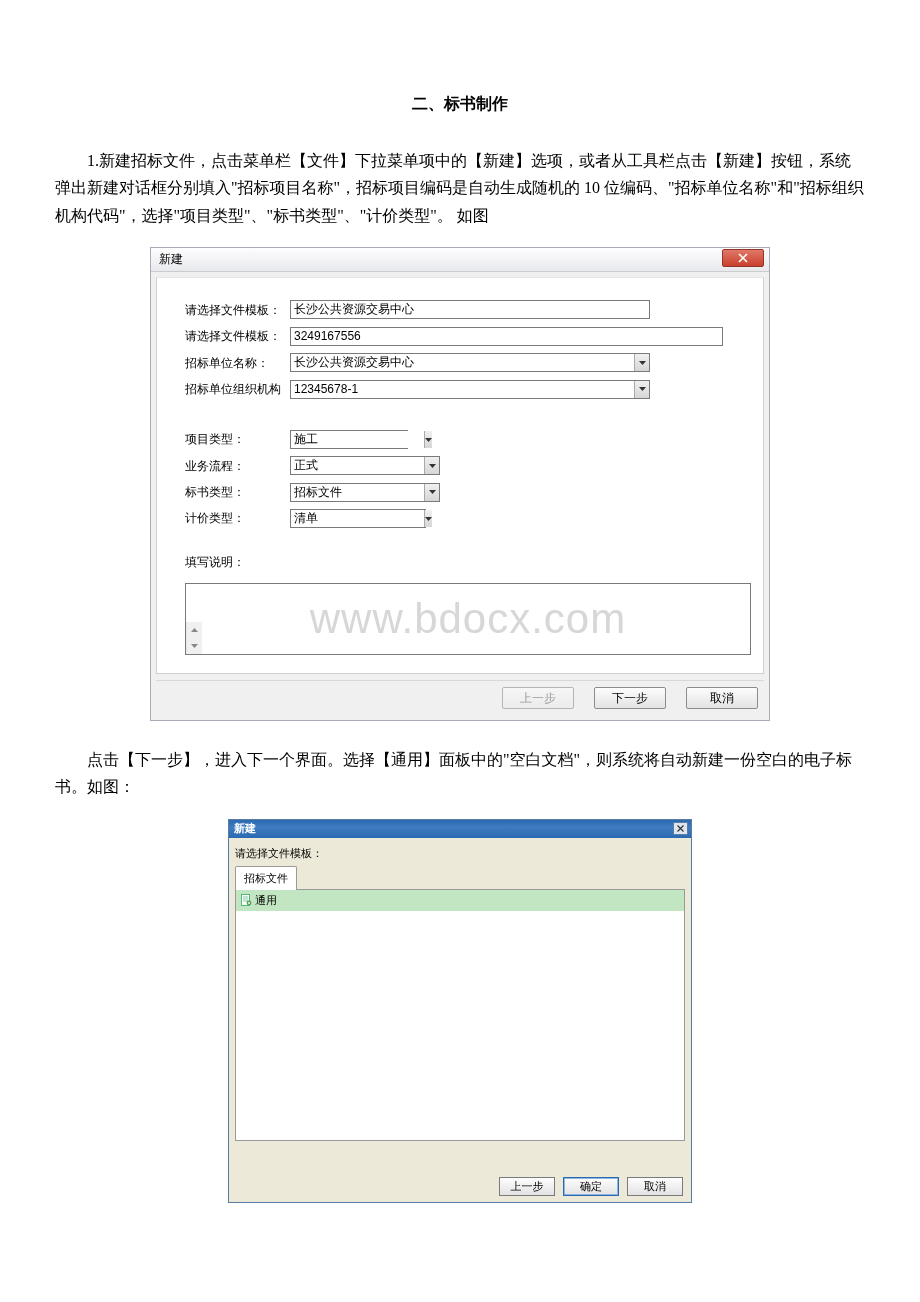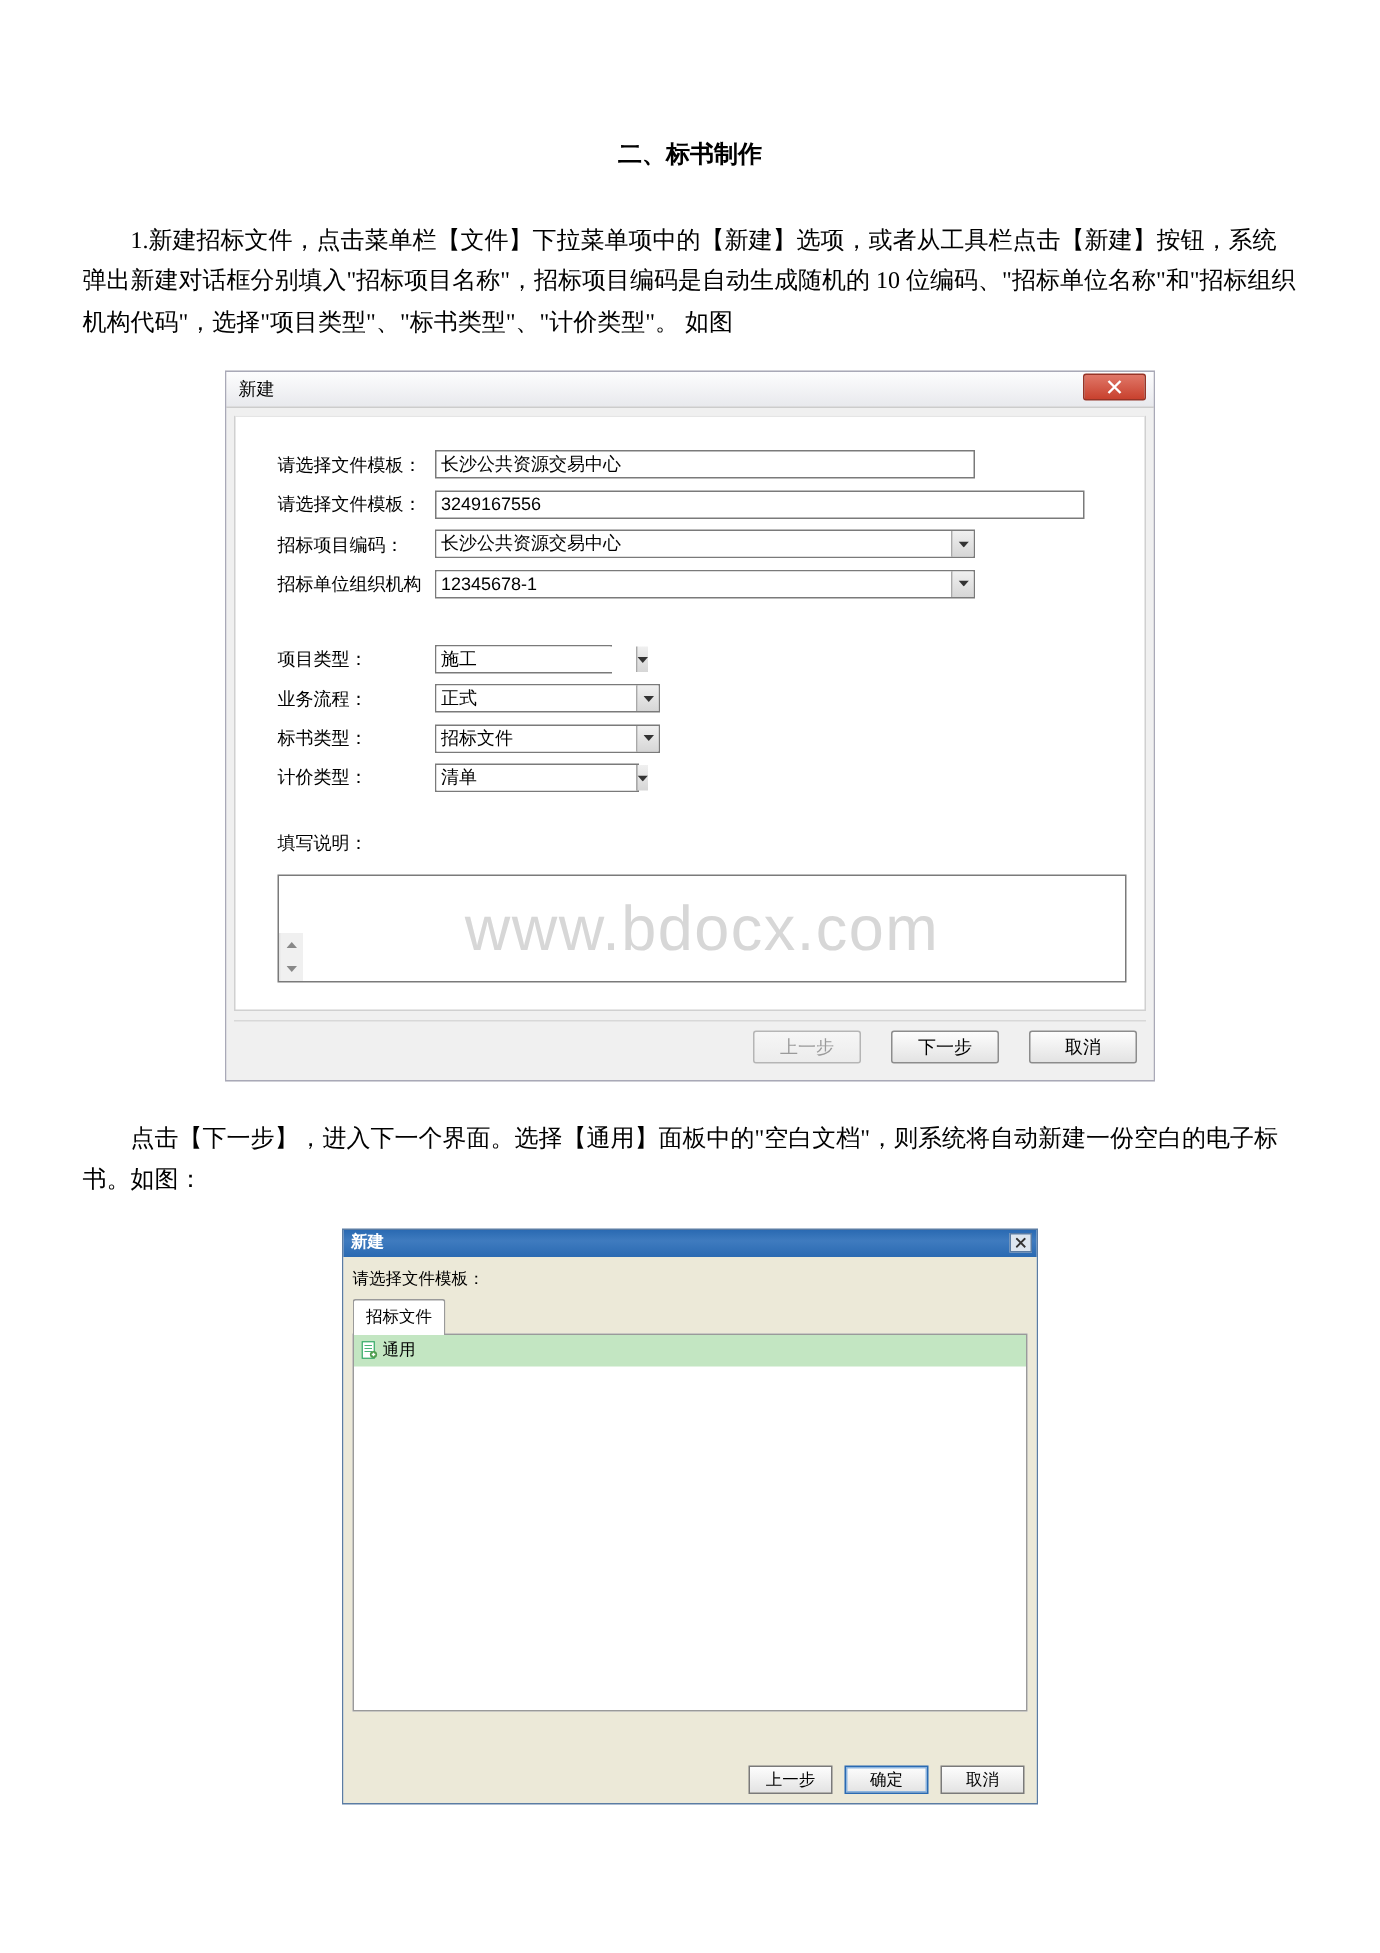--- a/index.html
+++ b/index.html
@@ -306,21 +306,21 @@
       <div class="inner-panel">
         <div class="form-row">
           <span class="form-label">请选择文件模板：</span>
           <input class="text-input" style="width: 360px;" value="长沙公共资源交易中心">
         </div>
         <div class="form-row">
           <span class="form-label">请选择文件模板：</span>
           <input class="text-input" style="width: 433px;" value="3249167556">
         </div>
         <div class="form-row">
-          <span class="form-label">招标项目编码：</span>
+          <span class="form-label">招标单位名称：</span>
           <div class="select-wrap" style="width:360px">
             <input style="width: 343px;" value="长沙公共资源交易中心">
             <div class="dd-btn">
                 <svg viewBox="0 0 7 4">
                   <path d="M0 0 L3.5 4 L7 0 Z" fill="#333"></path>
                 </svg>
               </div>
           </div>
         </div>
         <div class="form-row">

